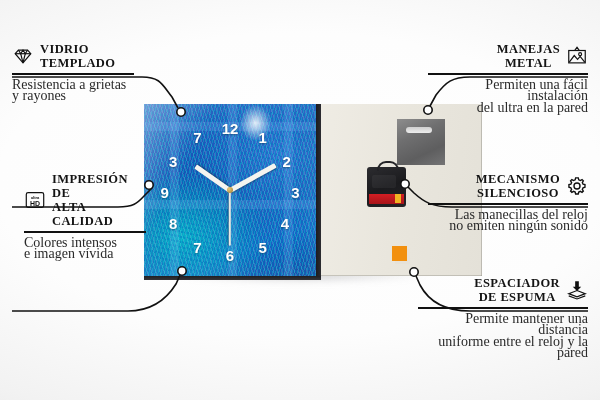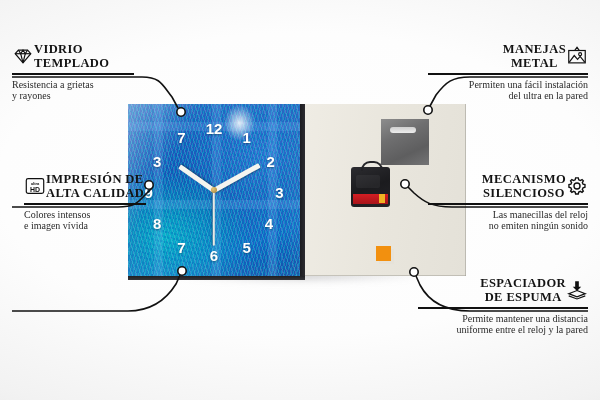--- a/index.html
+++ b/index.html
@@ -10,21 +10,21 @@
   }
   #stage{
     position:relative;width:600px;height:400px;
     background:
       radial-gradient(120% 90% at 50% 46%, #ffffff 0%, #fdfdfd 42%, #f2f2f2 70%, #e8e8e8 86%, #e2e2e2 100%);
     overflow:hidden;
   }
 
   
   #product{
-    position:absolute;left:128px;top:104px;width:274px;height:172px;
+    position:absolute;left:144px;top:104px;width:274px;height:172px;
   }
   .shadow{
     position:absolute;left:136px;top:268px;width:330px;height:18px;
     background:radial-gradient(50% 60% at 50% 40%, rgba(90,90,95,.30) 0%, rgba(120,120,125,.14) 45%, rgba(255,255,255,0) 78%);
     filter:blur(3px);
   }
 
   
   #clock{
     position:absolute;left:0;top:0;width:172px;height:172px;
@@ -99,30 +99,30 @@
     background:linear-gradient(180deg,#d31e23,#a8141a);
   }
   #movement .label-chip{position:absolute;right:3px;bottom:1px;width:6px;height:9px;background:#f0b323;}
   #spacer{
     position:absolute;left:71px;top:142px;width:15px;height:15px;background:#f2900f;
     box-shadow:3px 3px 0 rgba(230,226,216,.95);
   }
 
   
   .callout{position:absolute;}
-  .co-head{display:flex;align-items:center;gap:0;}
+  .co-head{display:flex;align-items:center;gap:6px;}
   .co-title{
     font-family:"Liberation Serif",serif;font-weight:700;color:#141414;
     font-size:12.5px;line-height:14px;letter-spacing:.4px;text-transform:uppercase;
     white-space:pre-line;
   }
   .co-rule{height:1.5px;background:#111;margin-top:3px;}
   .co-desc{
     font-family:"Liberation Serif",serif;color:#2a2a2a;
-    font-size:10px;line-height:11.5px;margin-top:4px;white-space:pre-line;
+    font-size:14px;line-height:11.5px;margin-top:4px;white-space:pre-line;
   }
   .left .co-head{justify-content:flex-start;}
   .right .co-head{justify-content:flex-end;}
   .right .co-title{text-align:center;}
   .right .co-desc{text-align:right;}
   .ico{width:22px;height:22px;flex:0 0 22px;color:#111;}
   .ico svg{display:block;width:22px;height:22px;}
 
   #wires{position:absolute;left:0;top:0;width:600px;height:400px;pointer-events:none;}
 </style>

